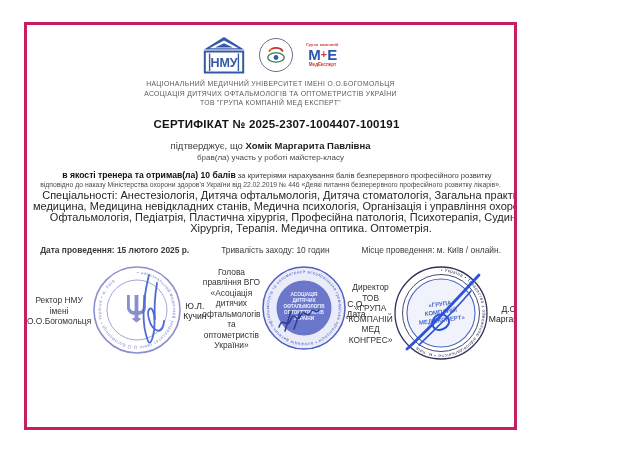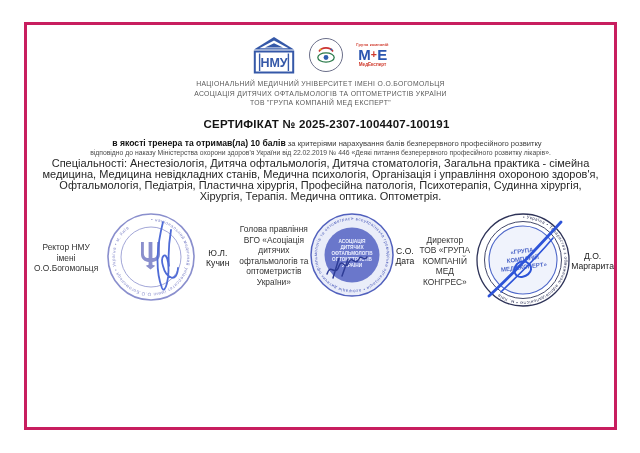--- a/index.html
+++ b/index.html
@@ -1,18 +1,18 @@
 <!DOCTYPE html>
 <html><head>
 <meta charset="utf-8">
 <style>
   html,body{margin:0;padding:0;background:#ffffff;}
   body{width:640px;height:453px;font-family:"Liberation Sans","DejaVu Sans",sans-serif;color:#222;}
   .page{position:relative;width:640px;height:453px;background:#fff;overflow:hidden;}
-  .cert{position:absolute;left:24px;top:22px;width:593px;height:408px;border:3px solid #c81e5f;
+  .cert{position:absolute;left:24px;top:22px;width:493px;height:408px;border:3px solid #c81e5f;
         box-sizing:border-box;text-align:center;overflow:hidden;background:#fff;}
 
   
   .logos{margin-top:11px;display:flex;justify-content:center;align-items:center;gap:12px;height:38px;}
   .logo{display:flex;flex-direction:column;align-items:center;justify-content:center;}
   .me-top{font-size:3.9px;color:#d0392b;font-weight:700;letter-spacing:.2px;line-height:4.5px;}
   .me-row{display:flex;align-items:center;line-height:15px;}
   .me-letter{font-size:15px;font-weight:700;color:#2b56b0;letter-spacing:-.5px;}
   .me-plus{font-size:10.5px;font-weight:700;color:#d0392b;margin:0 .5px;}
   .me-bottom{font-size:4.6px;color:#d0392b;font-weight:700;line-height:5.5px;}
@@ -91,29 +91,36 @@
     </div>
 
     <div class="org">
       <div>НАЦІОНАЛЬНИЙ МЕДИЧНИЙ УНІВЕРСИТЕТ ІМЕНІ О.О.БОГОМОЛЬЦЯ</div>
       <div>АСОЦІАЦІЯ ДИТЯЧИХ ОФТАЛЬМОЛОГІВ ТА ОПТОМЕТРИСТІВ УКРАЇНИ</div>
       <div>ТОВ "ГРУПА КОМПАНІЙ МЕД ЕКСПЕРТ"</div>
     </div>
 
     <div class="cert-num">СЕРТИФІКАТ № 2025-2307-1004407-100191</div>
 
-
+    <div class="confirm"><span>підтверджує, що </span><span class="b">Хомік Маргарита Павлівна</span></div>
+
+    <div class="part">брав(ла) участь у роботі майстер-класу</div>
 
 
     <div class="award"><span class="b">в якості тренера та отримав(ла) 10 балів</span><span> за критеріями нарахування балів безперервного професійного розвитку</span></div>
 
     <div class="order">відповідно до наказу Міністерства охорони здоров'я України від 22.02.2019 № 446 «Деякі питання безперервного професійного розвитку лікарів».</div>
 
     <div class="spec">Спеціальності: Анестезіологія, Дитяча офтальмологія, Дитяча стоматологія, Загальна практика - сімейна медицина, Медицина невідкладних станів, Медична психологія, Організація і управління охороною здоров'я, Офтальмологія, Педіатрія, Пластична хірургія, Професійна патологія, Психотерапія, Судинна хірургія, Хірургія, Терапія. Медична оптика. Оптометрія.</div>
 
+    <div class="details">
+      <div class="dcol1">Дата проведення: 15 лютого 2025 р.</div>
+      <div class="dcol2">Тривалість заходу: 10 годин</div>
+      <div class="dcol3">Місце проведення: м. Київ / онлайн.</div>
+    </div>
 
     <div class="sig-row">
 
       <div class="sig-col scol1">
         <div class="sig-title">Ректор НМУ
 імені О.О.Богомольця</div>
         <div class="stamp">
           <svg width="92" height="90" viewBox="0 0 92 90">
             <defs>
                 <path id="ring1" d="M46,9 a36,36 0 1,1 -0.05,0"></path>

